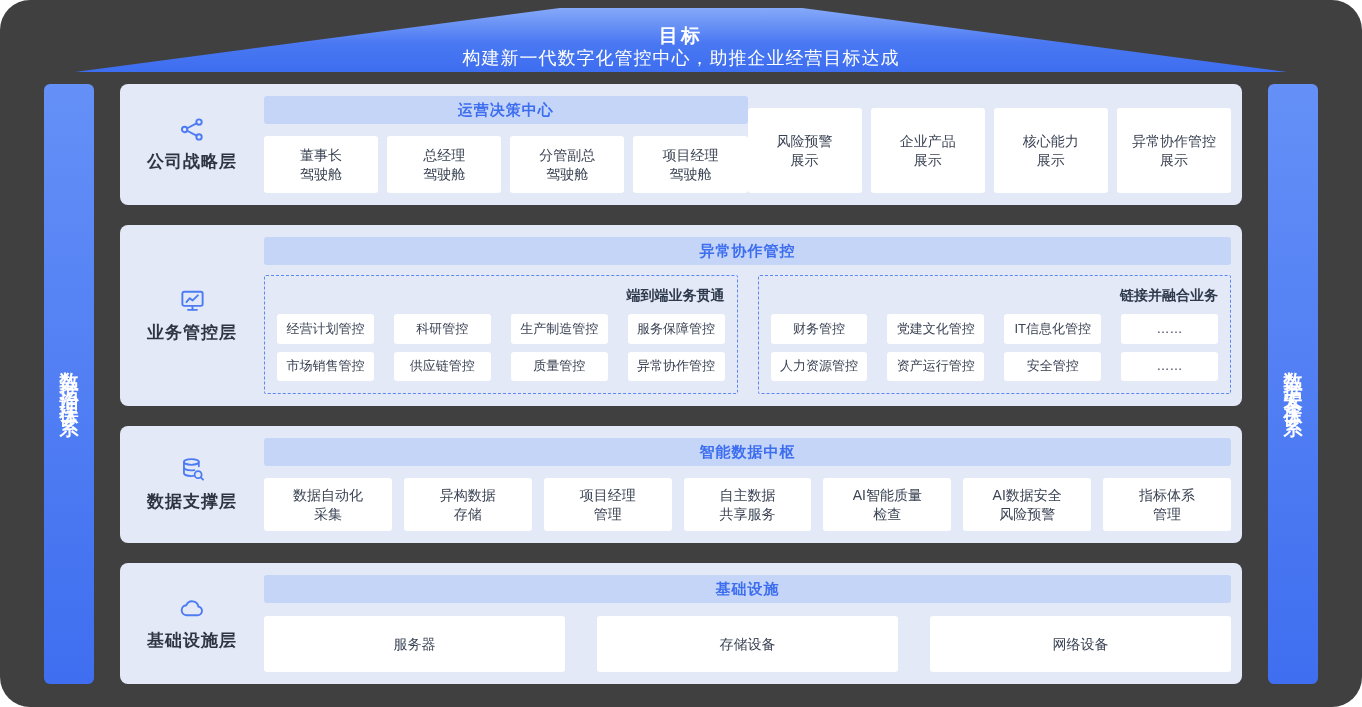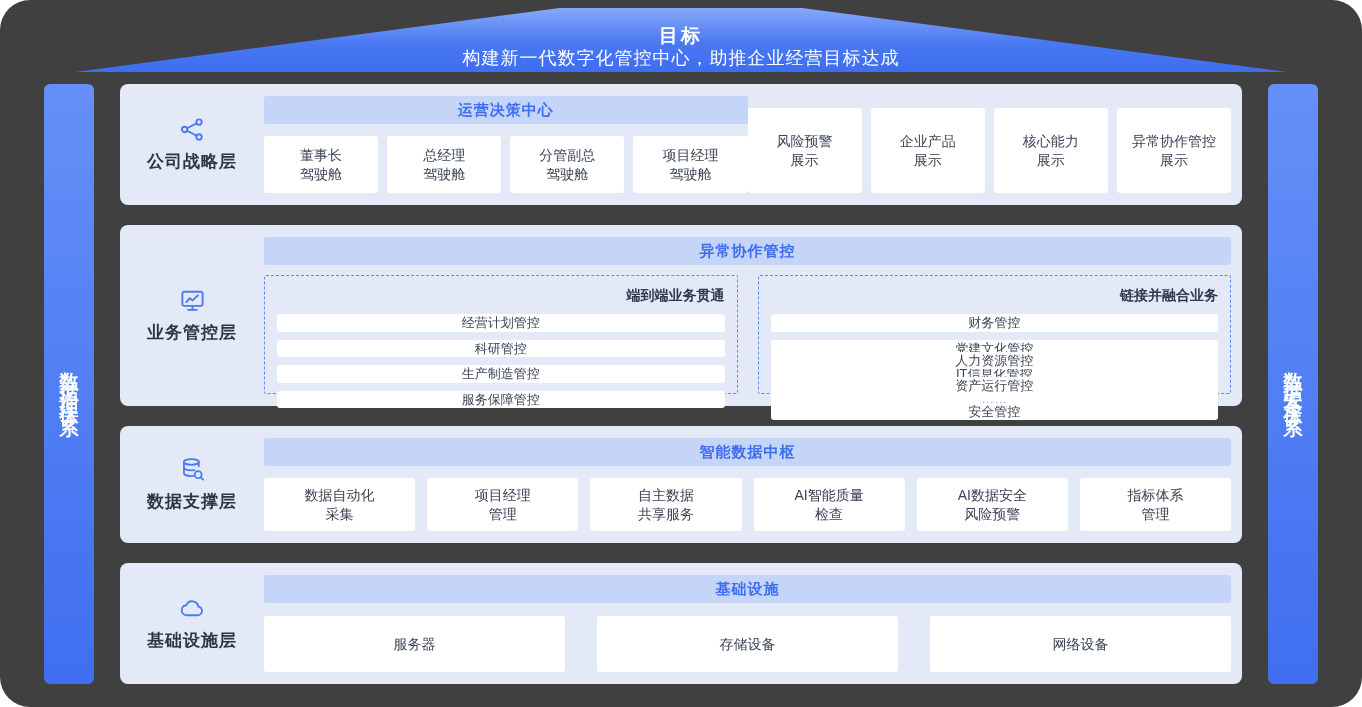--- a/index.html
+++ b/index.html
@@ -58,21 +58,21 @@
     text-align:center;color:#3a4354;font-size:14px;line-height:1.35;
     white-space:pre-line;min-width:0;
   }
   
   .group-row{display:flex;gap:20px;margin-top:10px;flex:1;min-height:0;}
   .dashed-group{
     flex:1;border:1px dashed #5d87f2;border-radius:2px;
     padding:8px 12px 12px;display:flex;flex-direction:column;min-width:0;box-sizing:border-box;
   }
   .group-title{height:22px;line-height:22px;text-align:right;font-size:14px;font-weight:bold;color:#2e3a4c;}
-  .card-row.small{margin-top:8px;gap:8px;flex-direction:column;}
+  .card-row.small{margin-top:8px;gap:20px;}
   .card-row.small .card{font-size:13px;}
   
   .card-row.wide{gap:32px;margin-top:13px;}
 </style>
 </head>
 <body>
 
 <div class="page">
 
   <div class="roof">
@@ -145,20 +145,26 @@
         <div class="layer-content col">
           <div class="sec-header">异常协作管控</div>
           <div class="group-row">
             <div class="dashed-group">
               <div class="group-title">端到端业务贯通</div>
               <div class="card-row small">
                 <div class="card">经营计划管控</div>
                 <div class="card">科研管控</div>
                 <div class="card">生产制造管控</div>
                 <div class="card">服务保障管控</div>
+              </div>
+              <div class="card-row small">
+                <div class="card">市场销售管控</div>
+                <div class="card">供应链管控</div>
+                <div class="card">质量管控</div>
+                <div class="card">异常协作管控</div>
               </div>
             </div>
             <div class="dashed-group">
               <div class="group-title">链接并融合业务</div>
               <div class="card-row small">
                 <div class="card">财务管控</div>
                 <div class="card">党建文化管控</div>
                 <div class="card">IT信息化管控</div>
                 <div class="card">……</div>
               </div>
@@ -185,20 +191,22 @@
               <path d="M19.3 18.9 21.4 21"></path>
             </svg>
           </span>
           <div class="layer-title">数据支撑层</div>
         </div>
         <div class="layer-content col">
           <div class="sec-header">智能数据中枢</div>
           <div class="card-row" style="gap:12px;">
             <div class="card">数据自动化
 采集</div>
+            <div class="card">异构数据
+存储</div>
             <div class="card">项目经理
 管理</div>
             <div class="card">自主数据
 共享服务</div>
             <div class="card">AI智能质量
 检查</div>
             <div class="card">AI数据安全
 风险预警</div>
             <div class="card">指标体系
 管理</div>

